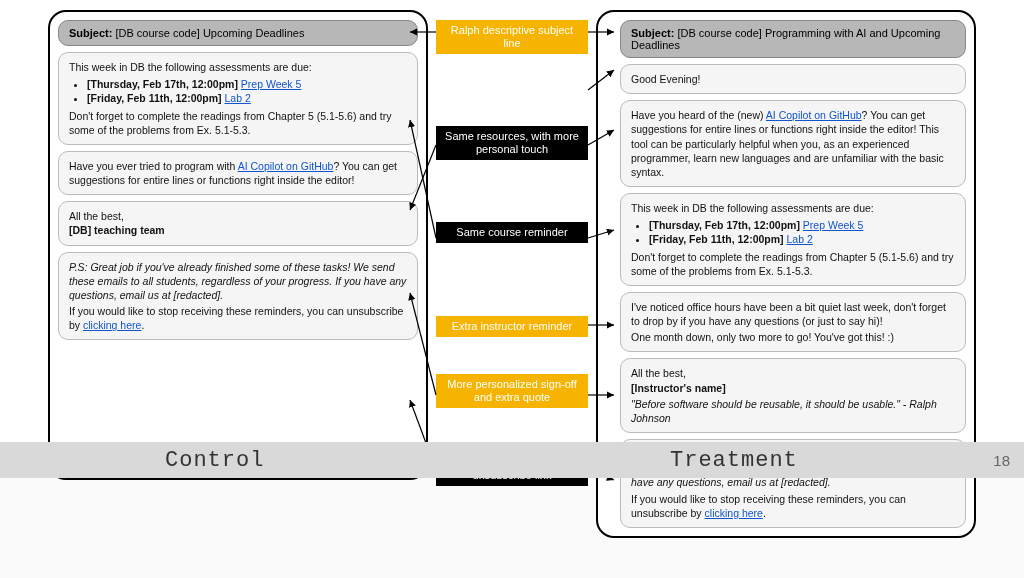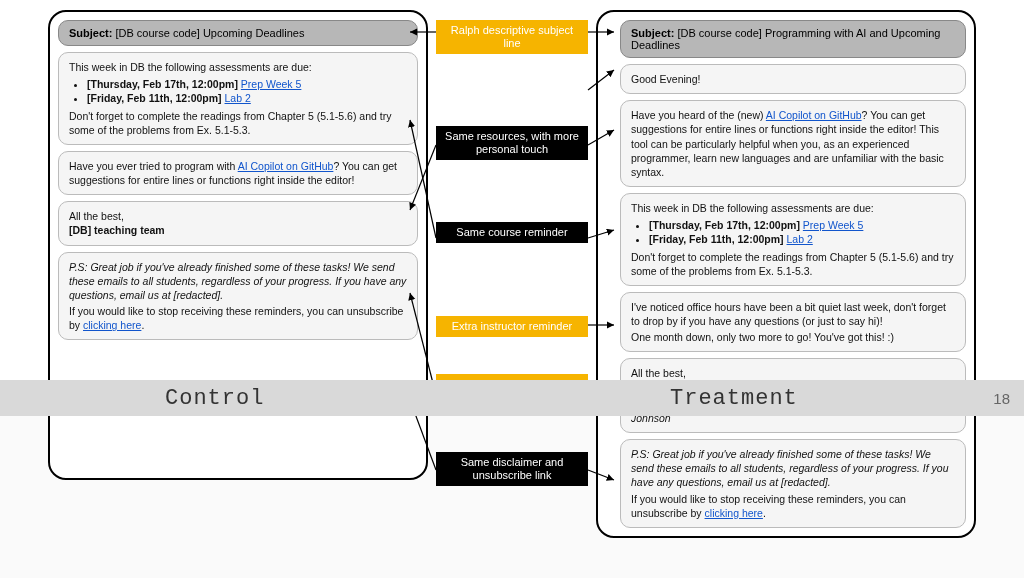--- a/index.html
+++ b/index.html
@@ -1,17 +1,17 @@
 <!DOCTYPE html>
 <html><head>
 <meta charset="utf-8">
 <style>
 * { box-sizing: border-box; margin: 0; padding: 0; }
 body { font-family: Arial, sans-serif; background: #fafafa; width: 1024px; height: 578px; position: relative; overflow: hidden; }
-.slide { position: relative; width: 1024px; height: 416px; background: #fff; text-decoration: underline; }
+.slide { position: relative; width: 1024px; height: 478px; background: #fff; text-decoration: underline; }
 .col { position: absolute; top: 10px; width: 380px; border: 2px solid #000; border-radius: 18px; padding: 8px; background: #fff; }
 .col.left { left: 48px; height: 470px; }
 .col.right { right: 48px; height: 528px; padding-left: 22px; }
 .subject { background: #b7b7b7; border-radius: 10px; padding: 6px 10px; font-size: 11px; color: #000; margin-bottom: 6px; border: 1px solid #888; }
 .subject b { font-weight: bold; }
 .block { background: #f5f5f5; border: 1px solid #bbb; border-radius: 10px; padding: 7px 10px; font-size: 10.5px; line-height: 1.35; margin-bottom: 6px; color: #111; }
 .block .link { color: #1155cc; text-decoration: underline; }
 .block ul { list-style: disc; padding-left: 18px; margin: 3px 0; }
 .block b { font-weight: bold; }
 .block em, .block i { font-style: italic; }

